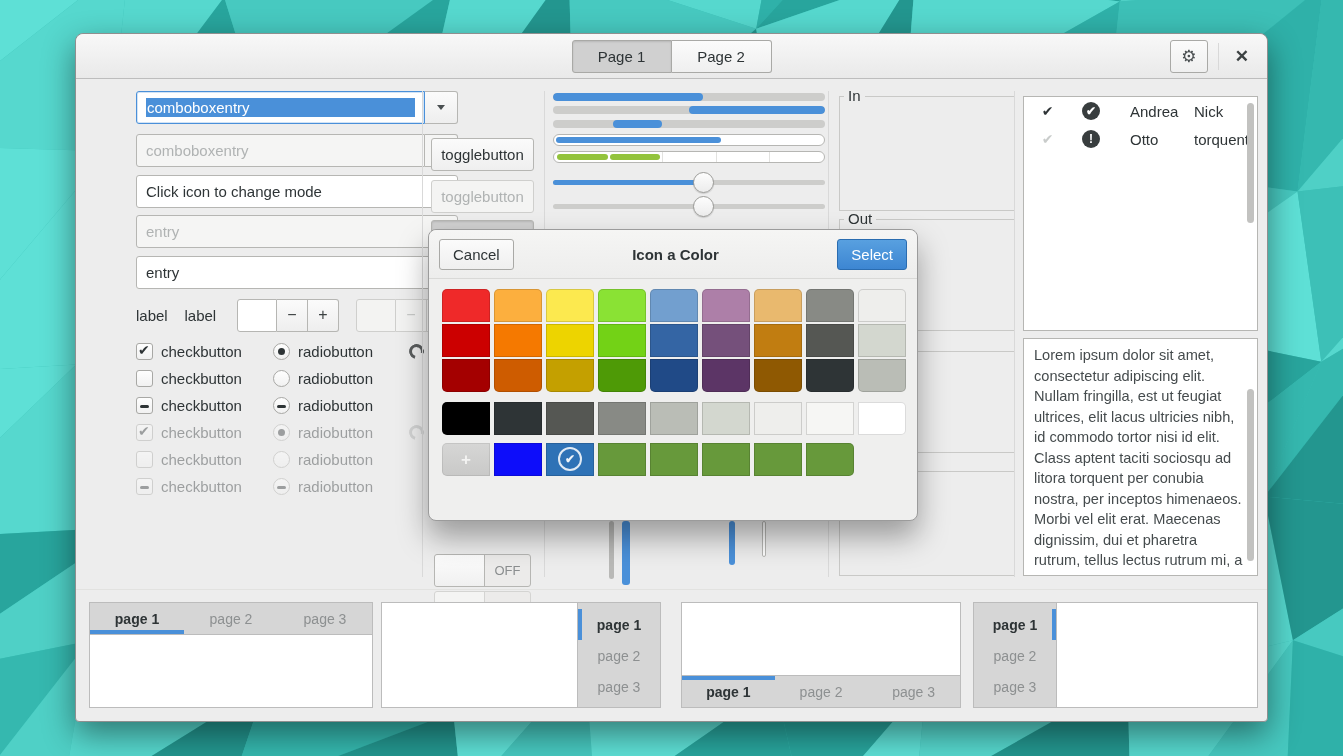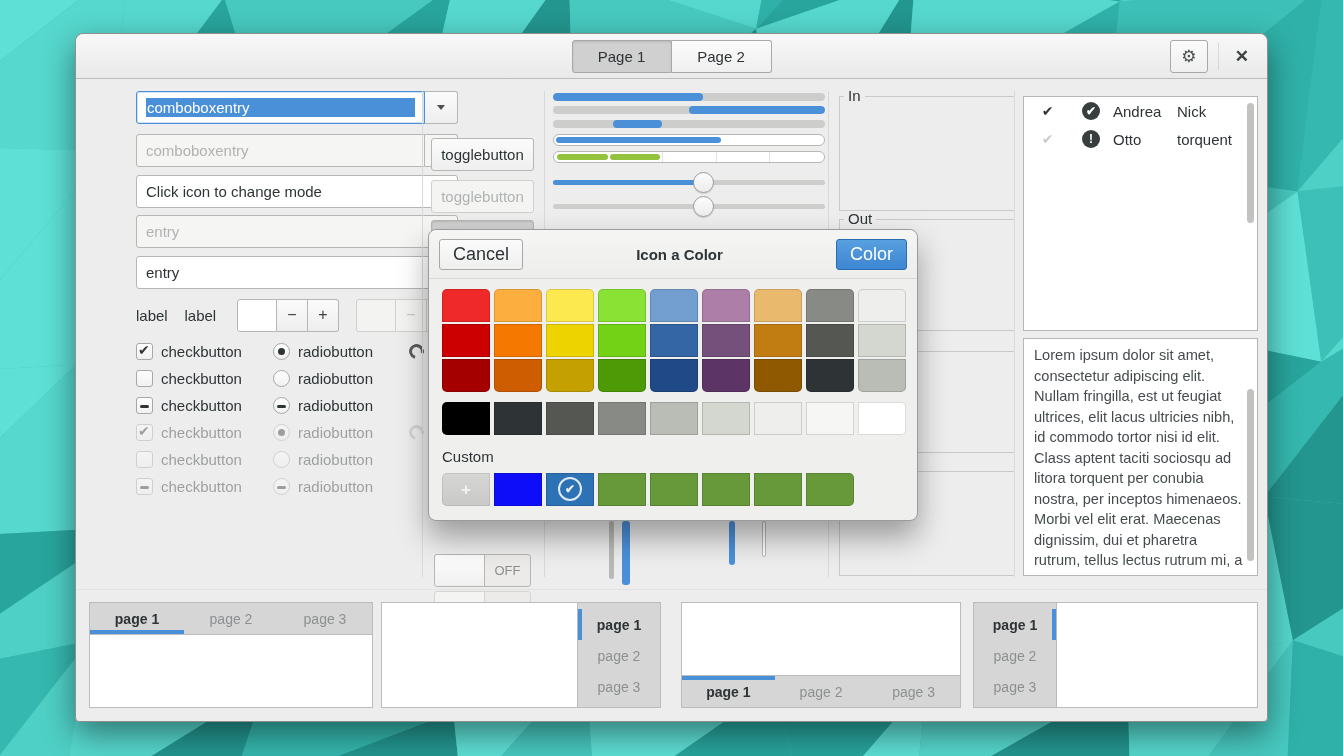--- a/index.html
+++ b/index.html
@@ -112,21 +112,21 @@
   .frame .flabel{position:absolute; top:-10px; left:4px; padding:0 4px; background:var(--winbg); font-size:15px; color:var(--fg);}
 
   
   #col-side{left:947px; width:235px;}
   .tableview{position:absolute; left:0; top:17px; width:235px; height:235px; background:#fff; border:1px solid var(--border); overflow:hidden;}
   .thead{display:grid; grid-template-columns:47px 40px 64px 1fr; height:29px; align-items:center; border-bottom:1px solid #e4e4e2; color:#8f9496; font-size:14px;}
   .thead .hc{padding-left:9px; height:100%; display:flex; align-items:center; border-right:1px solid #e4e4e2;}
   .thead .hc:last-child{border-right:none;}
   .trow{display:grid; grid-template-columns:47px 40px 64px 1fr; height:28px; align-items:center; font-size:15px; color:var(--fg);}
   .trow .cc{display:flex; justify-content:center;}
-  .trow .name{padding-left:2px;}
+  .trow .name{padding-left:2px;margin-left:17px;}
   .cool-check{font-size:14px; color:#2e3436;}
   .cool-check.dimmed{color:#c9cccb;}
   .sicon{width:18px; height:18px; border-radius:50%; background:#383d3e; color:#fff; font-size:12px; font-weight:bold;
     display:flex; align-items:center; justify-content:center;}
   .sb{position:absolute; right:3px; width:7px; border-radius:4px; background:#c2c2c0;}
   .textview{position:absolute; left:0; top:259px; width:235px; height:238px; background:#fff; border:1px solid var(--border);
     padding:6px 10px; font-size:14.6px; line-height:20.5px; color:#454b4d; overflow:hidden;}
 
   
   .bottom{position:absolute; left:0; top:555px; width:100%; height:134px; border-top:1px solid #e2e2e0;}
@@ -146,21 +146,21 @@
   .nb.pos-left .tab,.nb.pos-right .tab{height:31px;}
   .nb.pos-right .tab.on{box-shadow:inset 4px 0 0 var(--accent);}
   .nb.pos-left .tab.on{box-shadow:inset -4px 0 0 var(--accent);}
 
   
   .dialog{position:absolute; left:352px; top:195px; width:490px; height:292px; z-index:50;
     background:#efefee; border:1px solid #9b9b9b; border-radius:8px; box-shadow:0 16px 30px rgba(0,0,0,.35);}
   .dlg-header{height:49px; display:flex; align-items:center; padding:0 10px; border-bottom:1px solid #d9d9d7;
     background:linear-gradient(#f5f5f4,#ededec); border-radius:8px 8px 0 0;}
   .dlg-title{flex:1; text-align:center; font-weight:bold; font-size:15px; color:var(--fg);}
-  .dbtn{height:31px; padding:0 13px; font-size:18px; border-radius:3px; display:flex; align-items:center;
+  .dbtn{height:31px; padding:0 13px; font-size:15px; border-radius:3px; display:flex; align-items:center;
     background:linear-gradient(#fbfbfb,#efefef); border:1px solid #a9a9a6; color:var(--fg);}
   .dbtn.suggested{background:linear-gradient(#58a0e0,#3d86d2); border-color:#2a6cb0; color:#fff;}
   .dlg-body{padding:10px 13px 0 13px;}
   .pal-grid{display:grid; grid-template-columns:repeat(9,48px); gap:2px 4px;}
   .swatch{height:33px; box-shadow:inset 0 0 0 1px rgba(0,0,0,.14);}
   .swatch.rt{border-radius:5px 5px 0 0;} .swatch.rb{border-radius:0 0 5px 5px;}
   .swatch.rl{border-radius:5px 0 0 5px;} .swatch.rr{border-radius:0 5px 5px 0;}
   .gray-row{margin-top:10px; display:grid; grid-template-columns:repeat(9,48px); gap:0 4px;}
   .custom-label{margin-top:13px; font-size:15px; color:var(--fg);}
   .custom-row{margin-top:8px; display:grid; grid-template-columns:repeat(9,48px); gap:0 4px;}
@@ -552,21 +552,21 @@
           <div class="tab">page 3</div>
         </div>
         <div class="content"></div>
       </div>
     </div>
 
   <div class="dialog">
     <div class="dlg-header">
       <div class="dbtn">Cancel</div>
       <div class="dlg-title">Icon a Color</div>
-      <div class="dbtn suggested">Color</div>
+      <div class="dbtn suggested">Select</div>
     </div>
     <div class="dlg-body">
       <div class="pal-grid" id="palette">
           <div class="swatch rt" style="background: rgb(239, 41, 41);"></div>
           <div class="swatch rt" style="background: rgb(252, 175, 62);"></div>
           <div class="swatch rt" style="background: rgb(252, 233, 79);"></div>
           <div class="swatch rt" style="background: rgb(138, 226, 52);"></div>
           <div class="swatch rt" style="background: rgb(114, 159, 207);"></div>
           <div class="swatch rt" style="background: rgb(173, 127, 168);"></div>
           <div class="swatch rt" style="background: rgb(233, 185, 110);"></div>
@@ -595,21 +595,20 @@
           <div class="swatch rl" style="background: rgb(0, 0, 0);"></div>
           <div class="swatch" style="background: rgb(46, 52, 54);"></div>
           <div class="swatch" style="background: rgb(85, 87, 83);"></div>
           <div class="swatch" style="background: rgb(136, 138, 133);"></div>
           <div class="swatch" style="background: rgb(186, 189, 182);"></div>
           <div class="swatch" style="background: rgb(211, 215, 207);"></div>
           <div class="swatch" style="background: rgb(238, 238, 236);"></div>
           <div class="swatch" style="background: rgb(246, 246, 244);"></div>
           <div class="swatch rr" style="background: rgb(255, 255, 255);"></div>
         </div>
-      <div class="custom-label">Custom</div>
       <div class="custom-row" id="custom">
           <div class="swatch addbtn rl">+</div>
           <div class="swatch" style="background: rgb(13, 13, 250);"></div>
           <div class="swatch" style="background: rgb(46, 114, 182);">
             <div class="badge">✔</div>
           </div>
           <div class="swatch" style="background: rgb(103, 153, 59);"></div>
           <div class="swatch" style="background: rgb(103, 153, 59);"></div>
           <div class="swatch" style="background: rgb(103, 153, 59);"></div>
           <div class="swatch" style="background: rgb(103, 153, 59);"></div>

